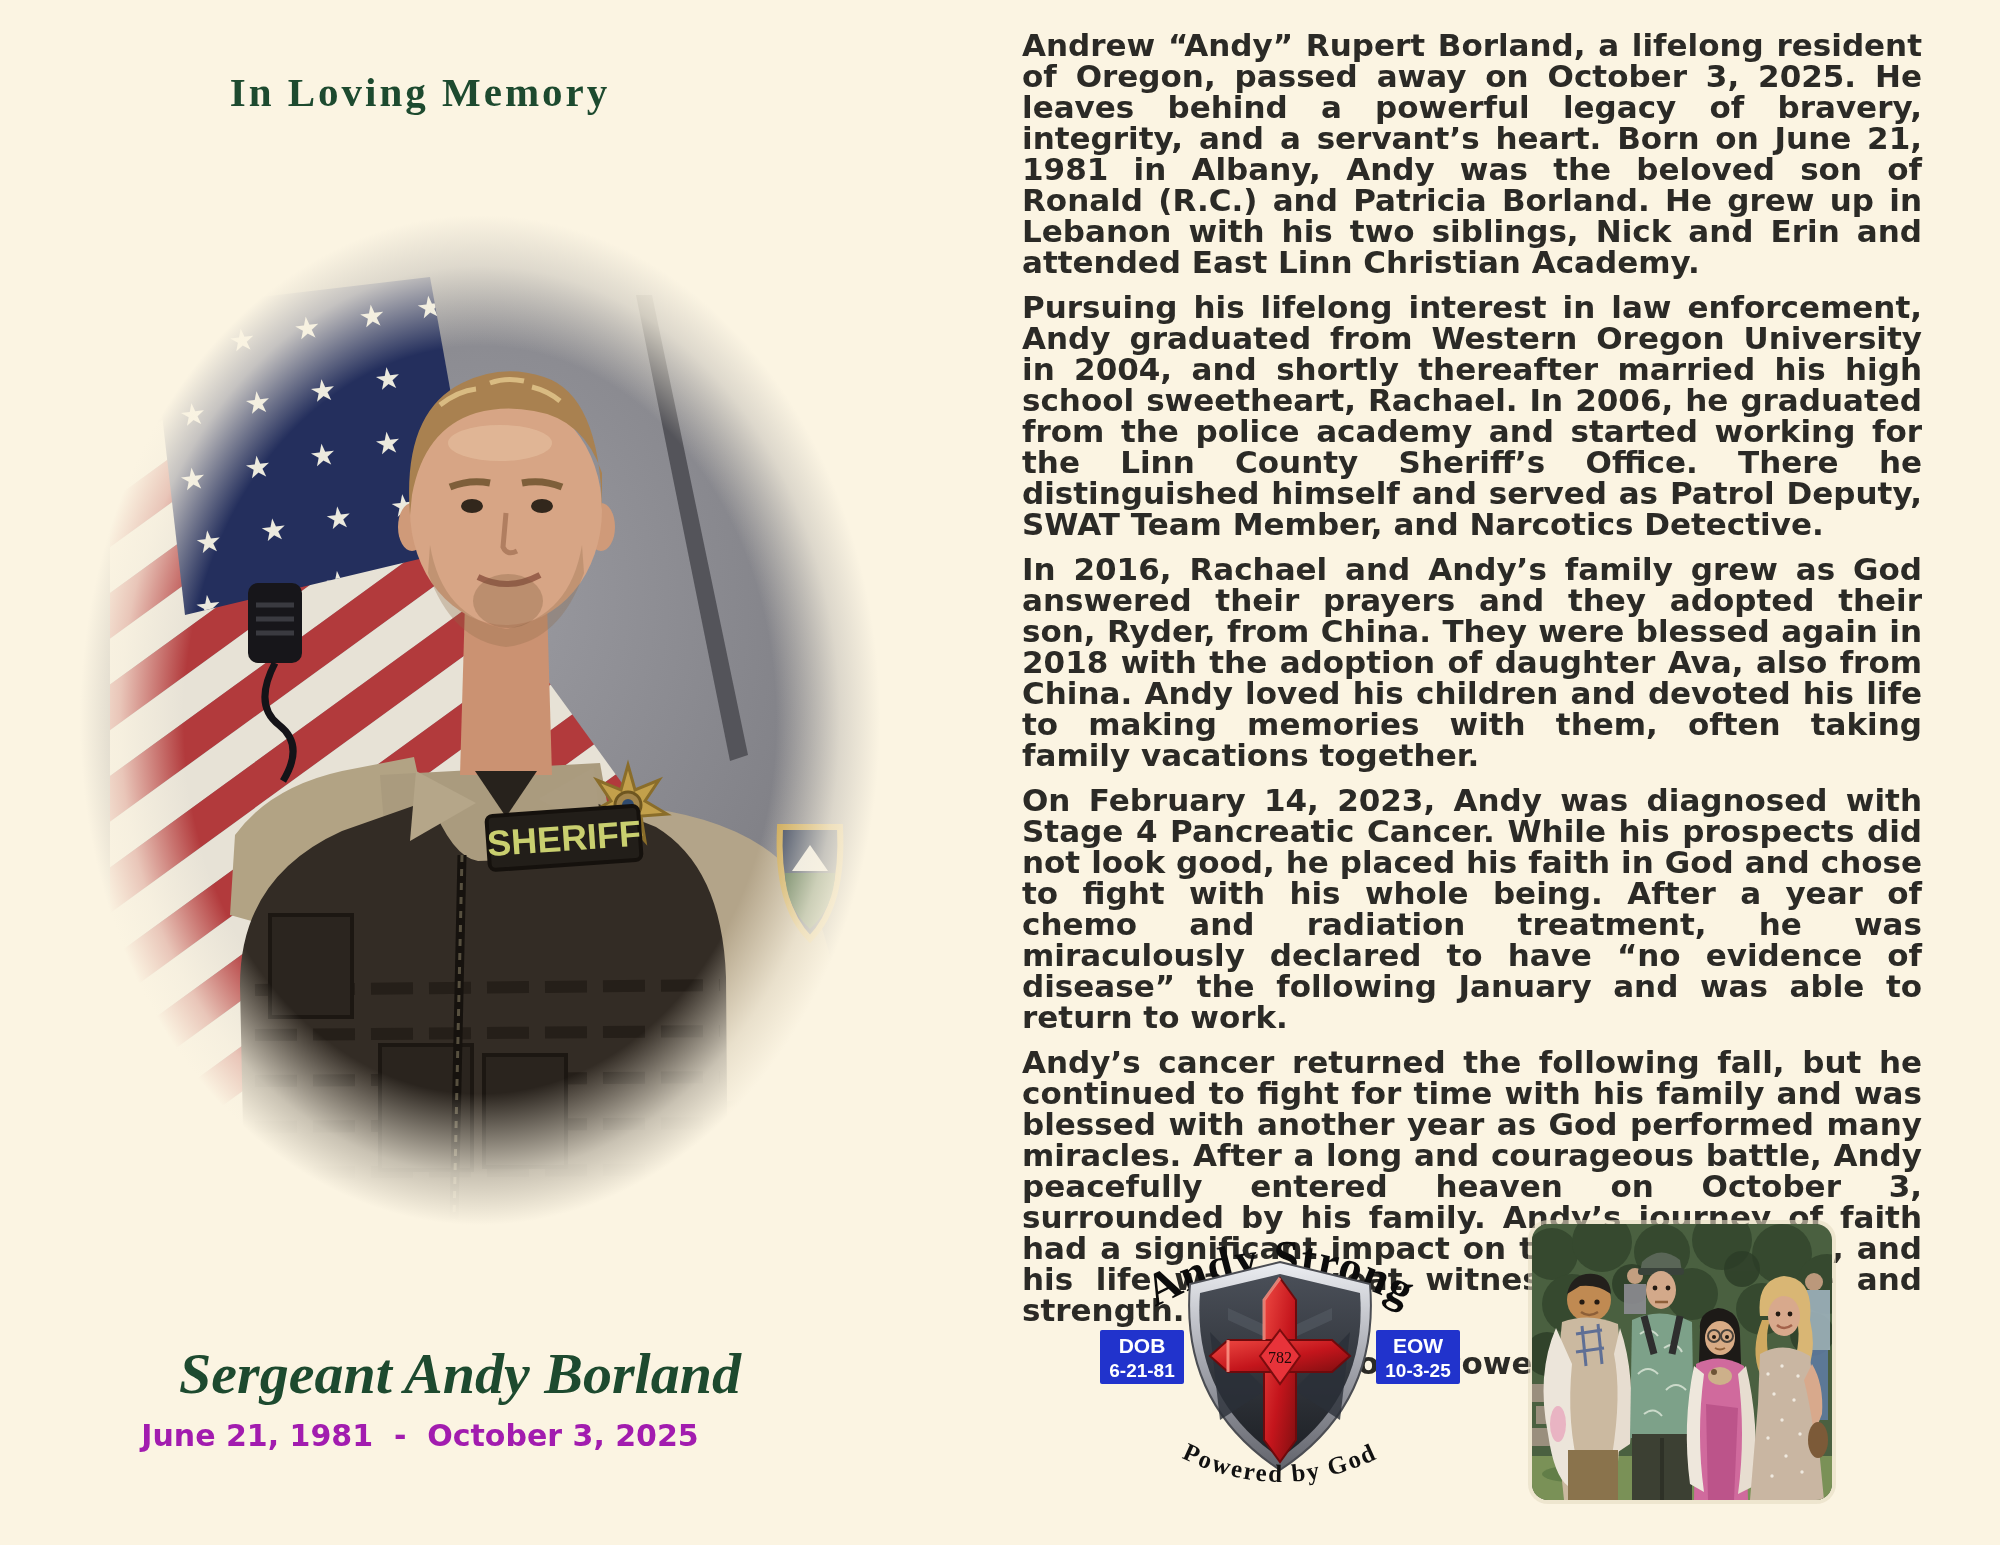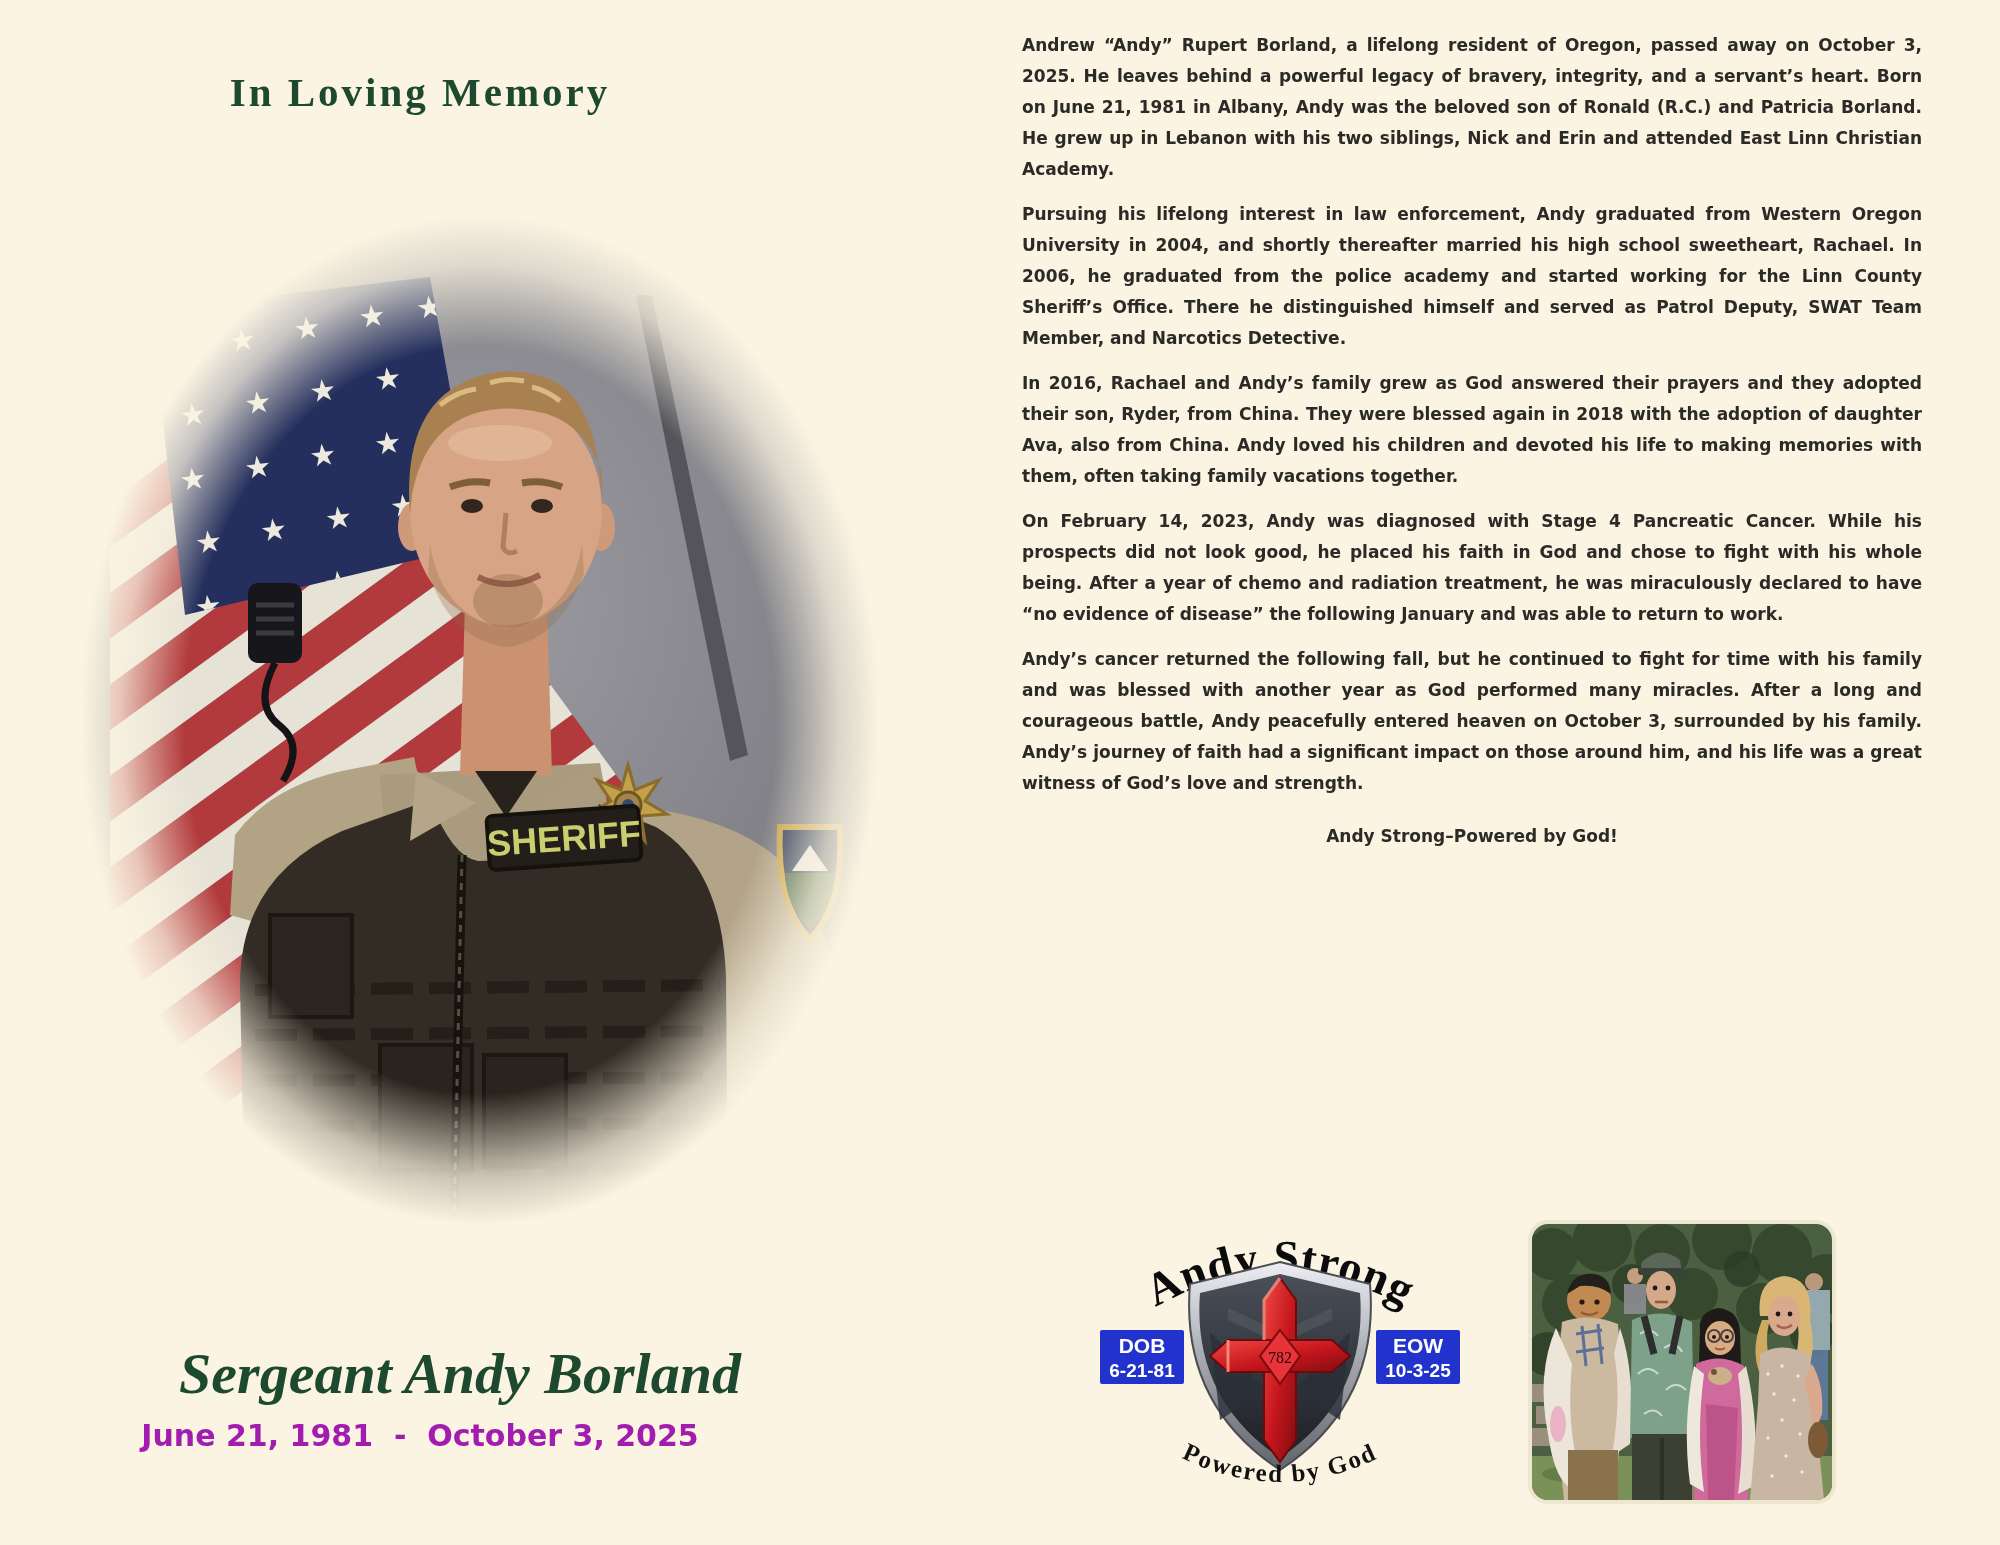--- a/index.html
+++ b/index.html
@@ -10,21 +10,21 @@
         font-family:"Liberation Serif",serif;font-weight:700;font-size:41px;letter-spacing:3px;
         color:#1d4a2f;}
   .portrait{position:absolute;left:80px;top:215px;width:800px;height:1010px;}
   .deceased-name{position:absolute;left:0;top:1340px;width:840px;text-align:center;
         font-family:"Liberation Serif",serif;font-style:italic;font-weight:700;font-size:58px;
         color:#1d4a2f;margin-left:40px;}
   .life-dates{position:absolute;left:0;top:1418px;width:840px;text-align:center;
         font-weight:700;font-size:30px;color:#a21caf;white-space:pre;}
   
   .obit{position:absolute;left:1022px;top:30px;width:900px;}
-  .obit p{margin:0 0 14px 0;font-weight:700;font-size:17px;line-height:31px;
+  .obit p{margin:0 0 14px 0;font-weight:700;font-size:31px;line-height:31px;
         text-align:justify;color:#2b2a26;}
   .obit p.closing{text-align:center;margin-top:22px;}
   .logo-box{position:absolute;left:1098px;top:1212px;width:364px;height:300px;}
   .family-photo{position:absolute;left:1532px;top:1224px;width:300px;height:276px;
         border-radius:16px;overflow:hidden;box-shadow:0 0 0 4px rgba(230,220,195,.6);}
   svg{display:block;}
 </style>
 </head>
 <body>
 

